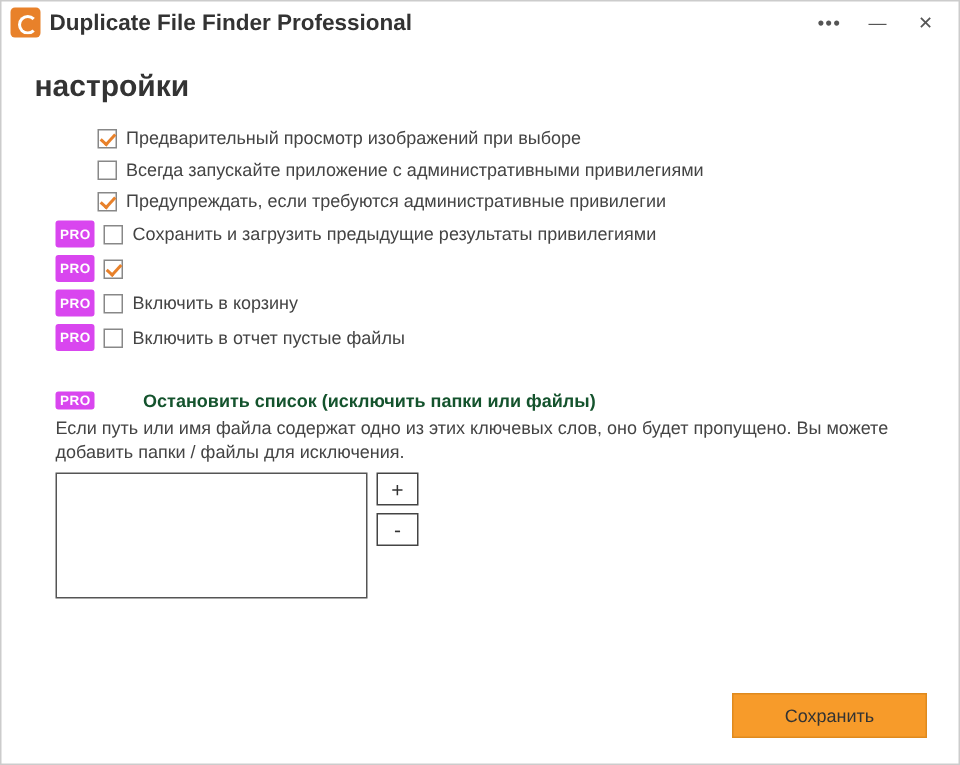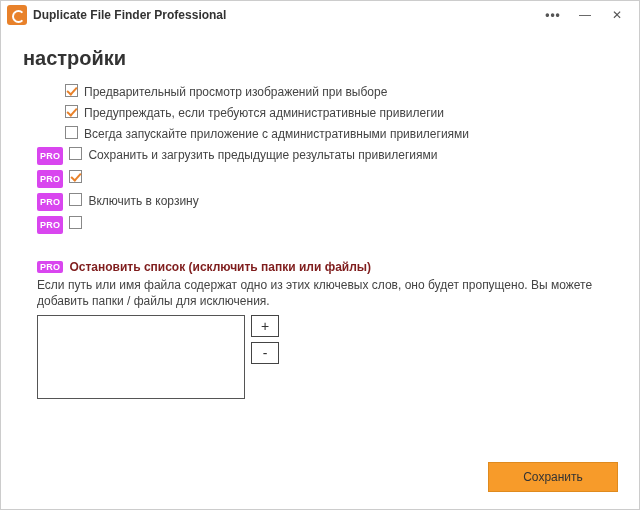--- a/index.html
+++ b/index.html
@@ -30,21 +30,21 @@
     content: "";
     position: absolute;
     left: 5px; top: 5px;
     width: 9px; height: 9px;
     border: 2px solid #fff;
     border-right-color: transparent;
     border-radius: 50%;
   }
   .app-title {
     font-weight: 600;
-    font-size: 12px;
+    font-size: 15px;
     color: #333;
     flex: 1;
   }
   .win-controls { display: flex; gap: 0; }
   .win-btn {
     width: 32px; height: 24px;
     display: flex; align-items: center; justify-content: center;
     font-size: 12px; color: #555;
     cursor: default;
   }
@@ -52,21 +52,21 @@
   .content { padding: 18px 22px 0 22px; }
   .page-title {
     font-size: 20px;
     font-weight: 600;
     color: #333;
     margin-bottom: 14px;
   }
   .opts { margin-left: 14px; }
   .opt-row {
     display: flex;
-    align-items: flex-start;
+    align-items: center;
     gap: 6px;
     margin-bottom: 5px;
     line-height: 16px;
   }
   .pro-badge {
     background: #d946ef;
     color: #fff;
     font-size: 9px;
     font-weight: 700;
     padding: 1px 3px;
@@ -93,21 +93,21 @@
     position: absolute;
     left: 3px; top: 0px;
     width: 4px; height: 8px;
     border: solid #e8812a;
     border-width: 0 2px 2px 0;
     transform: rotate(42deg);
   }
   .opt-label { color: #444; font-size: 12px; }
   .section2 { margin: 26px 0 0 14px; }
   .sec-head { display: flex; align-items: center; gap: 6px; margin-bottom: 3px; }
-  .sec-title { font-weight: 700; font-size: 12px; color: #7f1d1d; }
+  .sec-title { font-weight: 700; font-size: 12px; color: #14532d; margin-left: 26px; }
   .sec-desc { font-size: 12px; color: #444; margin-bottom: 6px; max-width: 560px; line-height: 1.35; }
   .list-area { display: flex; align-items: flex-start; gap: 6px; }
   .listbox {
     width: 208px;
     height: 84px;
     border: 1px solid #555;
     background: #fff;
   }
   .btn-col { display: flex; flex-direction: column; gap: 5px; }
   .sq-btn {
@@ -149,45 +149,46 @@
   <div class="page-title">настройки</div>
 
   <div class="opts" id="opts">
       <div class="opt-row">
         <span class="pro-spacer"></span>
         <span class="chk checked"></span>
         <span class="opt-label">Предварительный просмотр изображений при выборе</span>
       </div>
       <div class="opt-row">
         <span class="pro-spacer"></span>
+        <span class="chk"></span>
+        <span class="opt-label">Всегда запускайте приложение с административными привилегиями</span>
+      </div>
+      <div class="opt-row">
+        <span class="pro-spacer"></span>
         <span class="chk checked"></span>
         <span class="opt-label">Предупреждать, если требуются административные привилегии</span>
       </div>
       <div class="opt-row">
-        <span class="pro-spacer"></span>
-        <span class="chk"></span>
-        <span class="opt-label">Всегда запускайте приложение с административными привилегиями</span>
-      </div>
-      <div class="opt-row">
         <span class="pro-badge">PRO</span>
         <span class="chk"></span>
         <span class="opt-label">Сохранить и загрузить предыдущие результаты привилегиями</span>
       </div>
       <div class="opt-row">
         <span class="pro-badge">PRO</span>
         <span class="chk checked"></span>
       </div>
       <div class="opt-row">
         <span class="pro-badge">PRO</span>
         <span class="chk"></span>
         <span class="opt-label">Включить в корзину</span>
       </div>
       <div class="opt-row">
         <span class="pro-badge">PRO</span>
         <span class="chk"></span>
+        <span class="opt-label">Включить в отчет пустые файлы</span>
       </div>
     </div>
 
   <div class="section2">
     <div class="sec-head">
       <span class="pro-badge">PRO</span>
       <span class="sec-title">Остановить список (исключить папки или файлы)</span>
     </div>
     <div class="sec-desc">Если путь или имя файла содержат одно из этих ключевых слов, оно будет пропущено. Вы можете добавить папки / файлы для исключения.</div>
     <div class="list-area">

